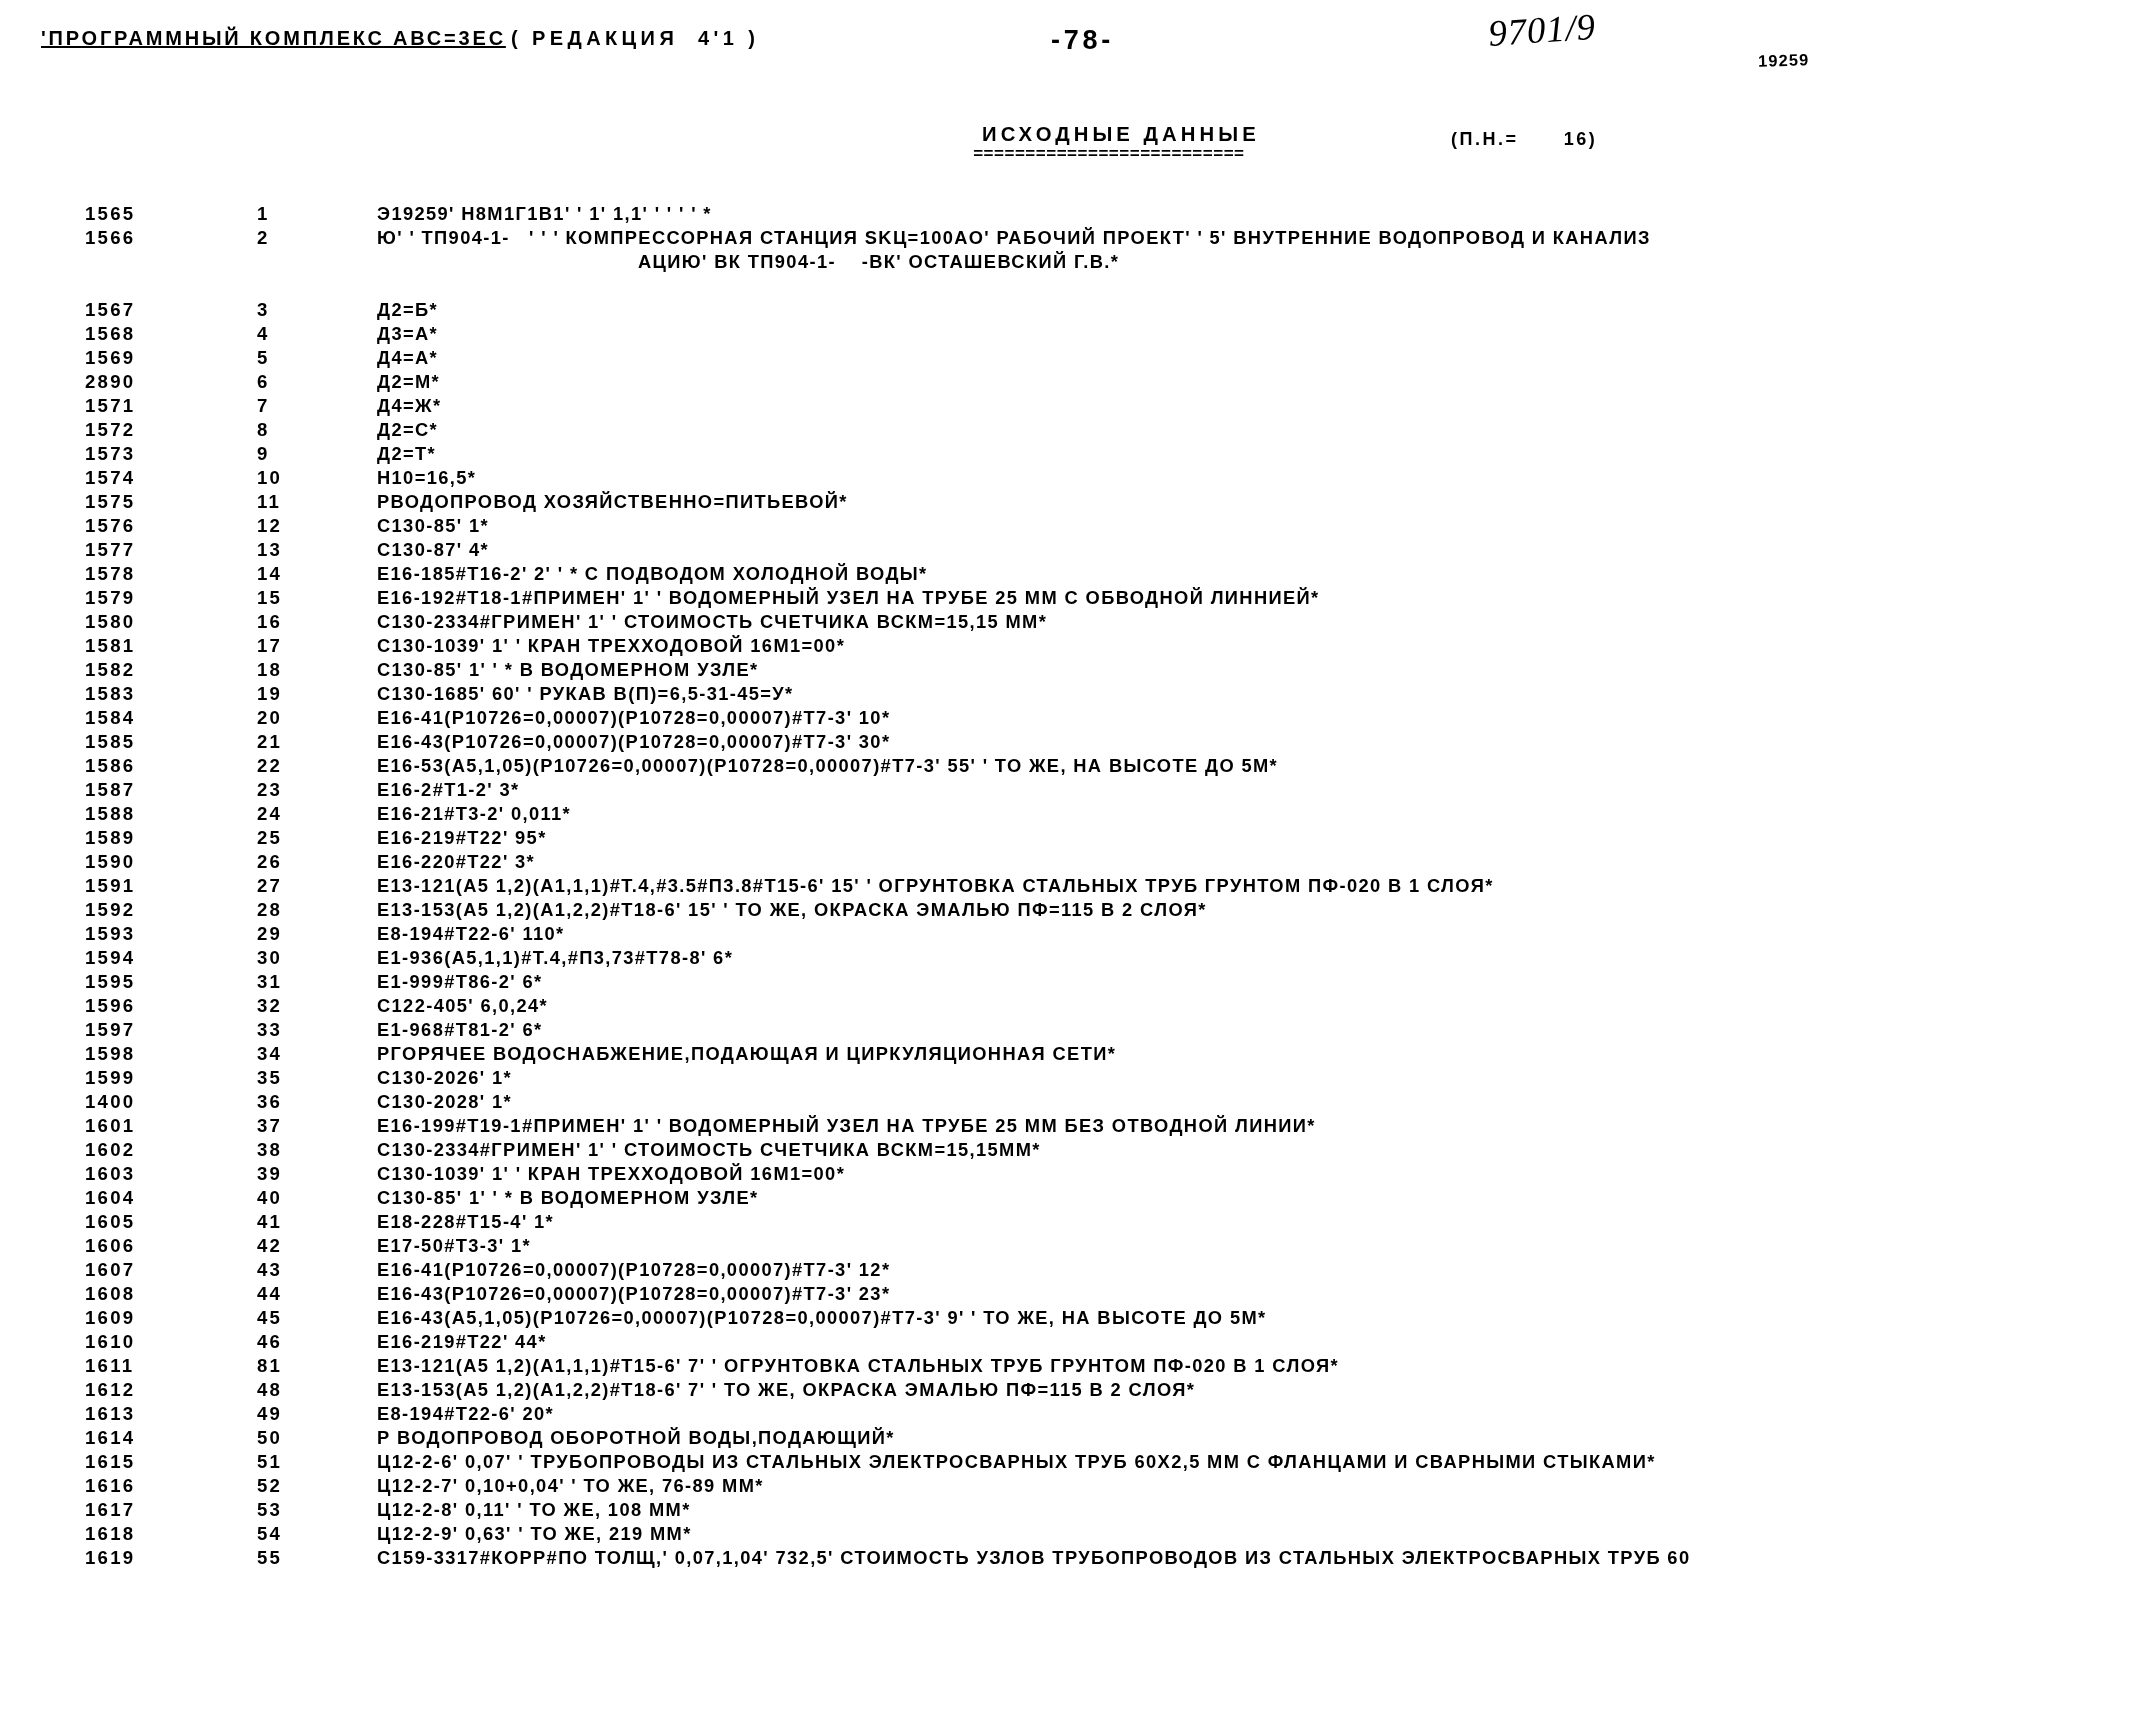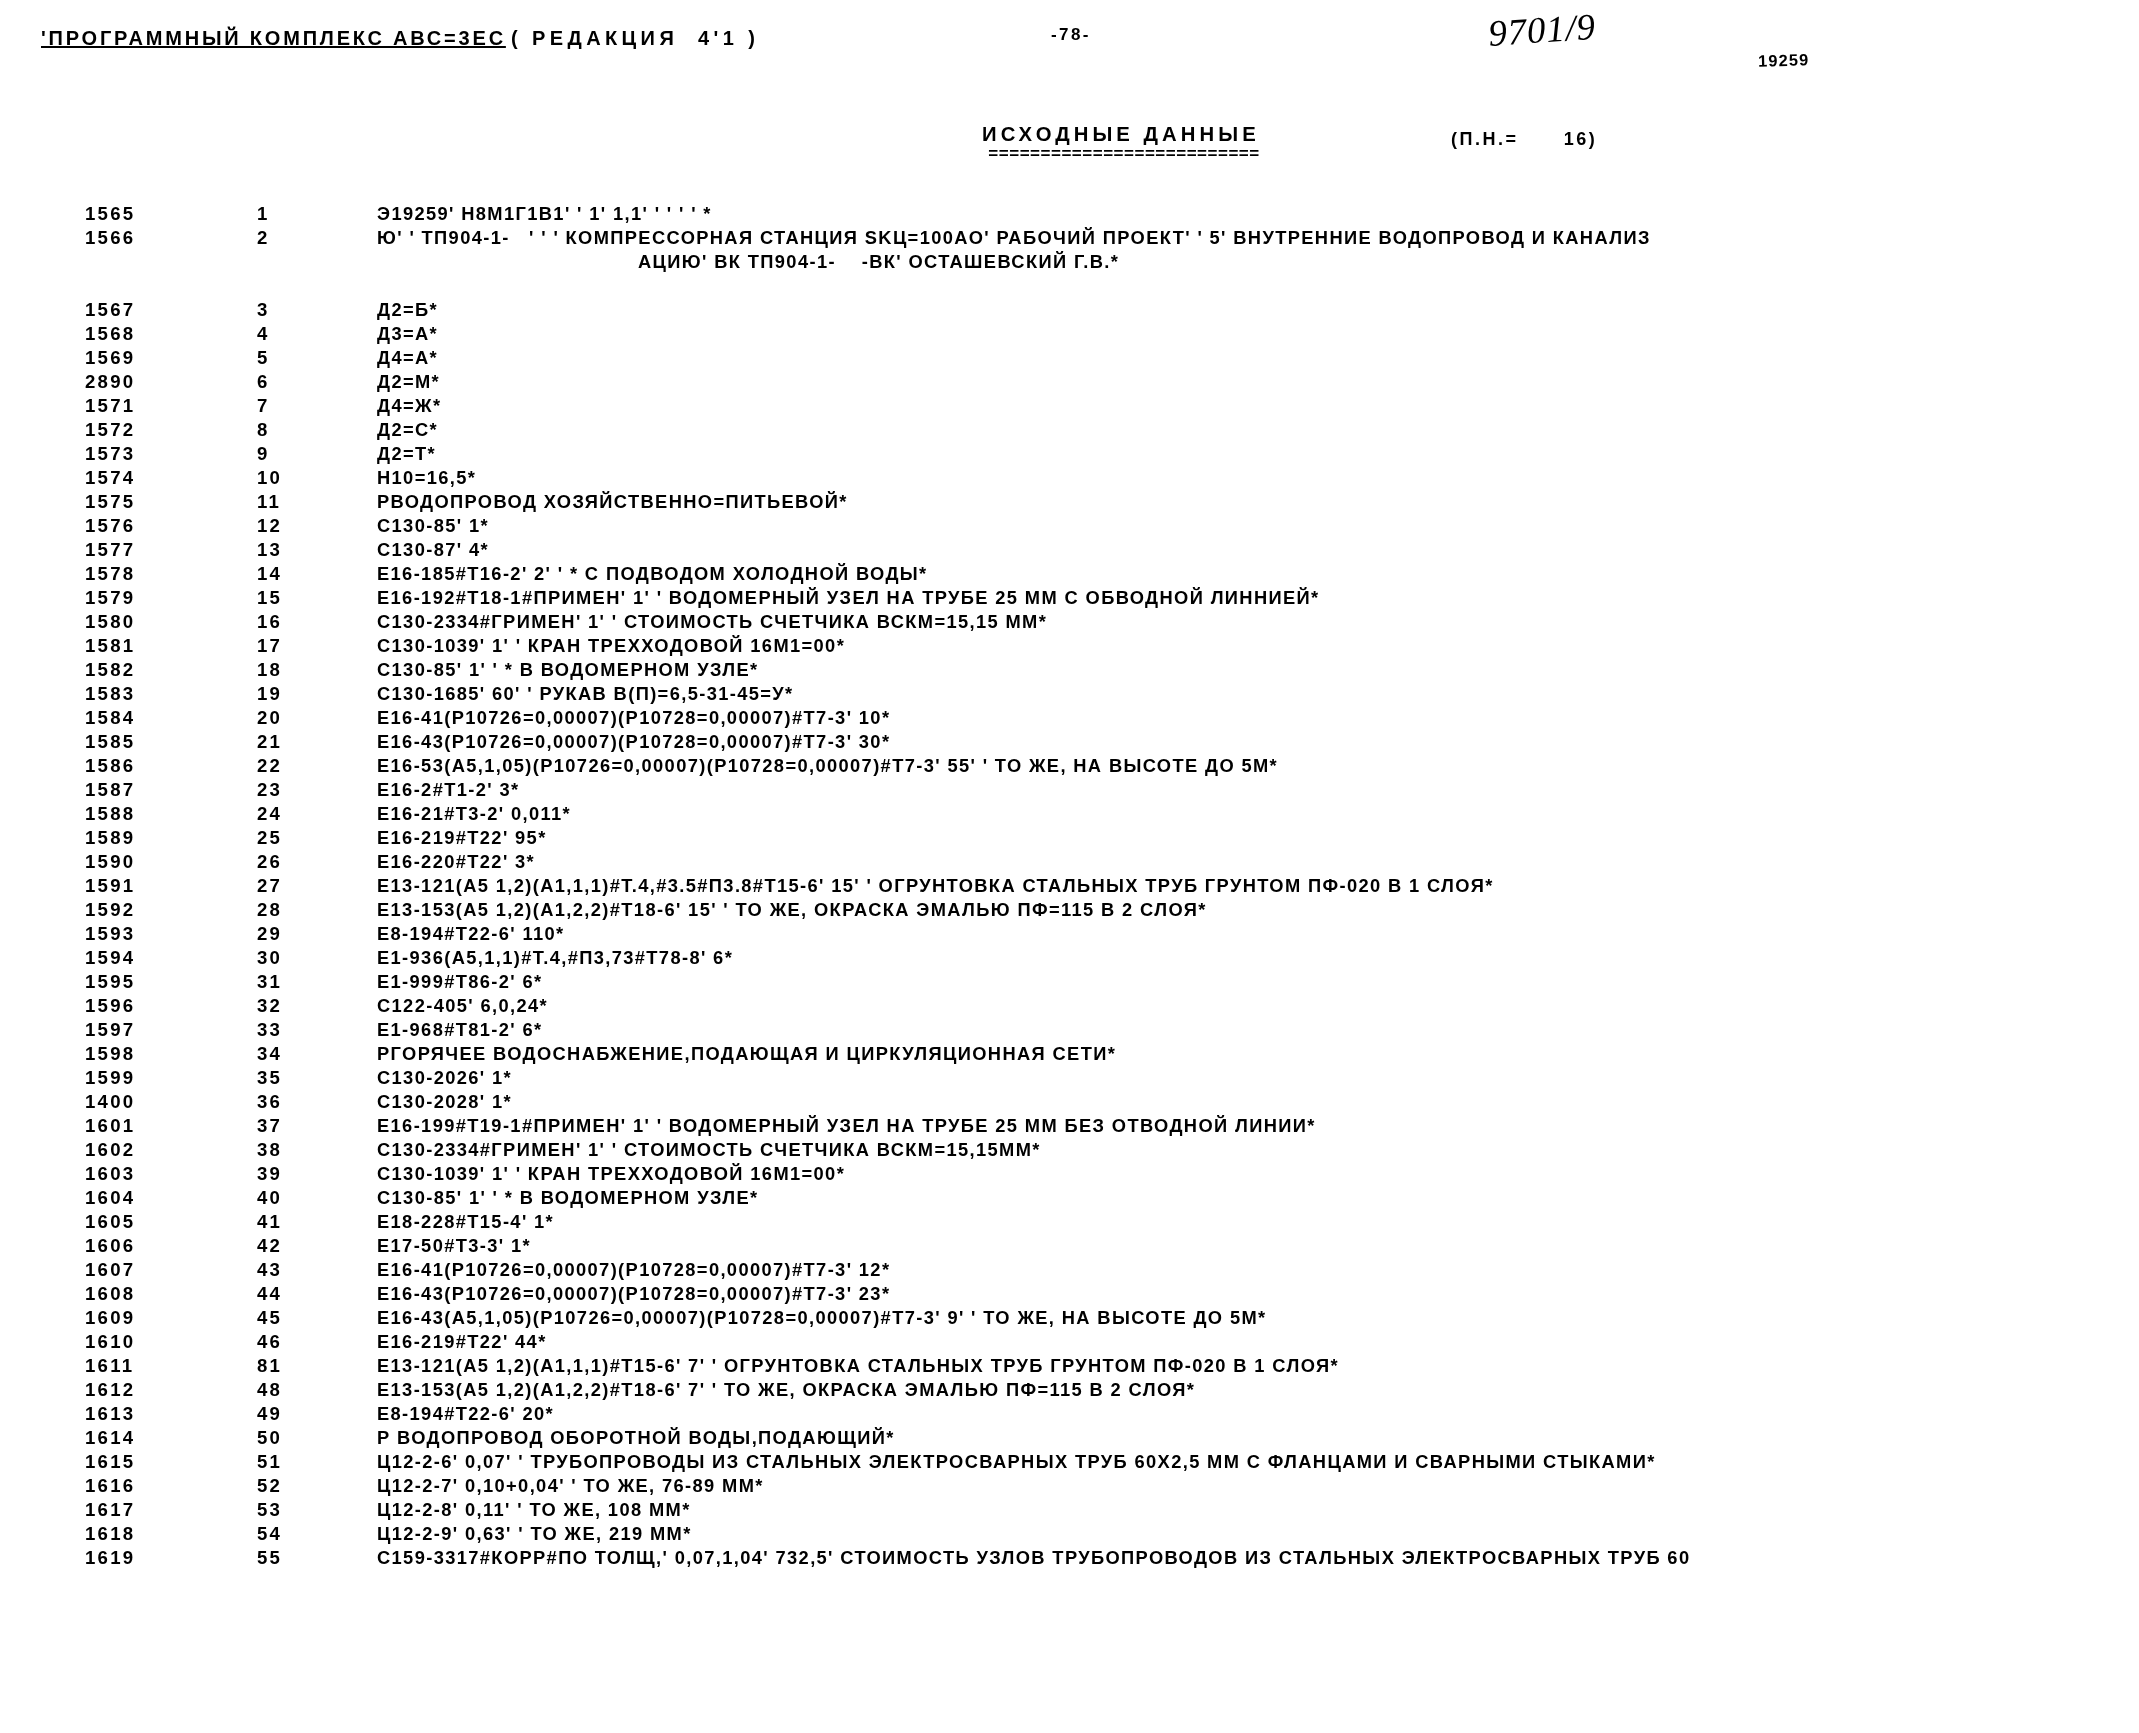--- a/index.html
+++ b/index.html
@@ -45,21 +45,21 @@
     position: absolute;
     left: 511px;
     top: 27px;
     font-size: 20px;
     letter-spacing: 0.22em;
   }
   #page-number {
     position: absolute;
     left: 1051px;
     top: 25.4px;
-    font-size: 17px;
+    font-size: 27px;
     letter-spacing: 0.14em;
   }
   #order-number {
     position: absolute;
     left: 1490px;
     top: 12.4px;
     font-size: 37px;
     font-family: "Liberation Serif", "DejaVu Serif", serif;
     font-style: italic;
     font-weight: 400;
@@ -74,21 +74,21 @@
     font-size: 16.4px;
     letter-spacing: 0.07em;
     transform: rotate(-1.5deg);
   }
 
   
   #section-title-wrap {
     position: absolute;
     left: 982px;
     top: 123px;
-    text-align: right;
+    text-align: center;
   }
   #section-title {
     font-size: 20.3px;
     letter-spacing: 0.20em;
   }
   #section-rule {
     font-size: 17px;
     letter-spacing: 0.03em;
     margin-top: -2.3px;
     margin-left: -24px;

